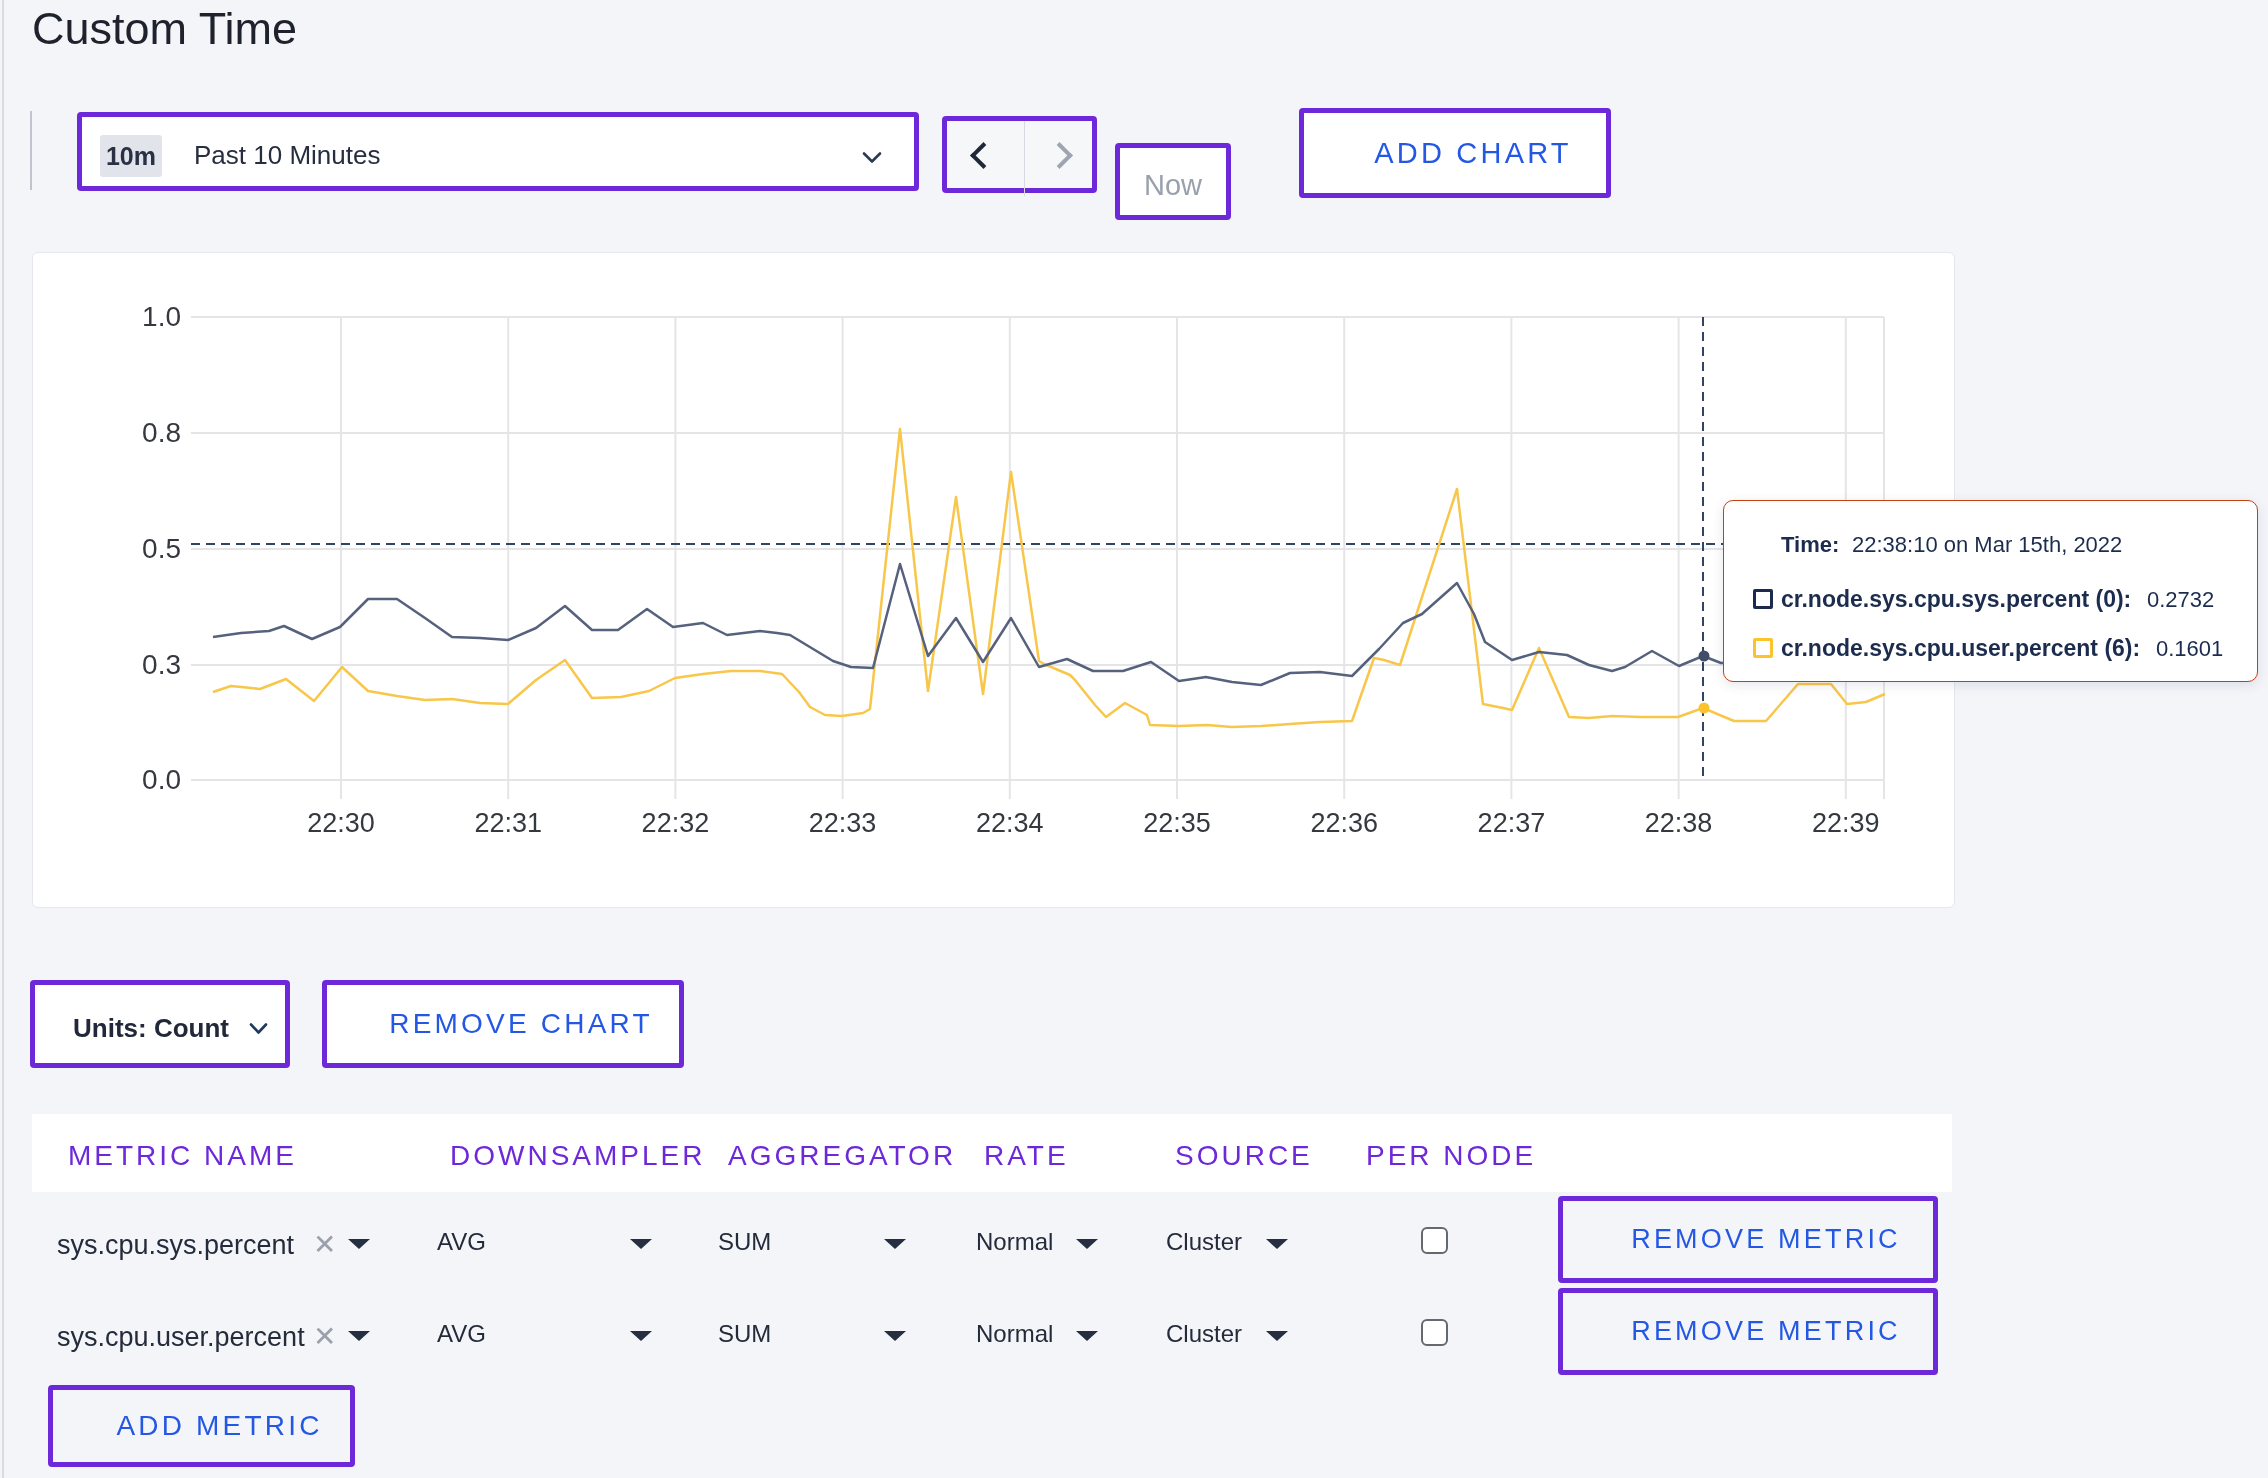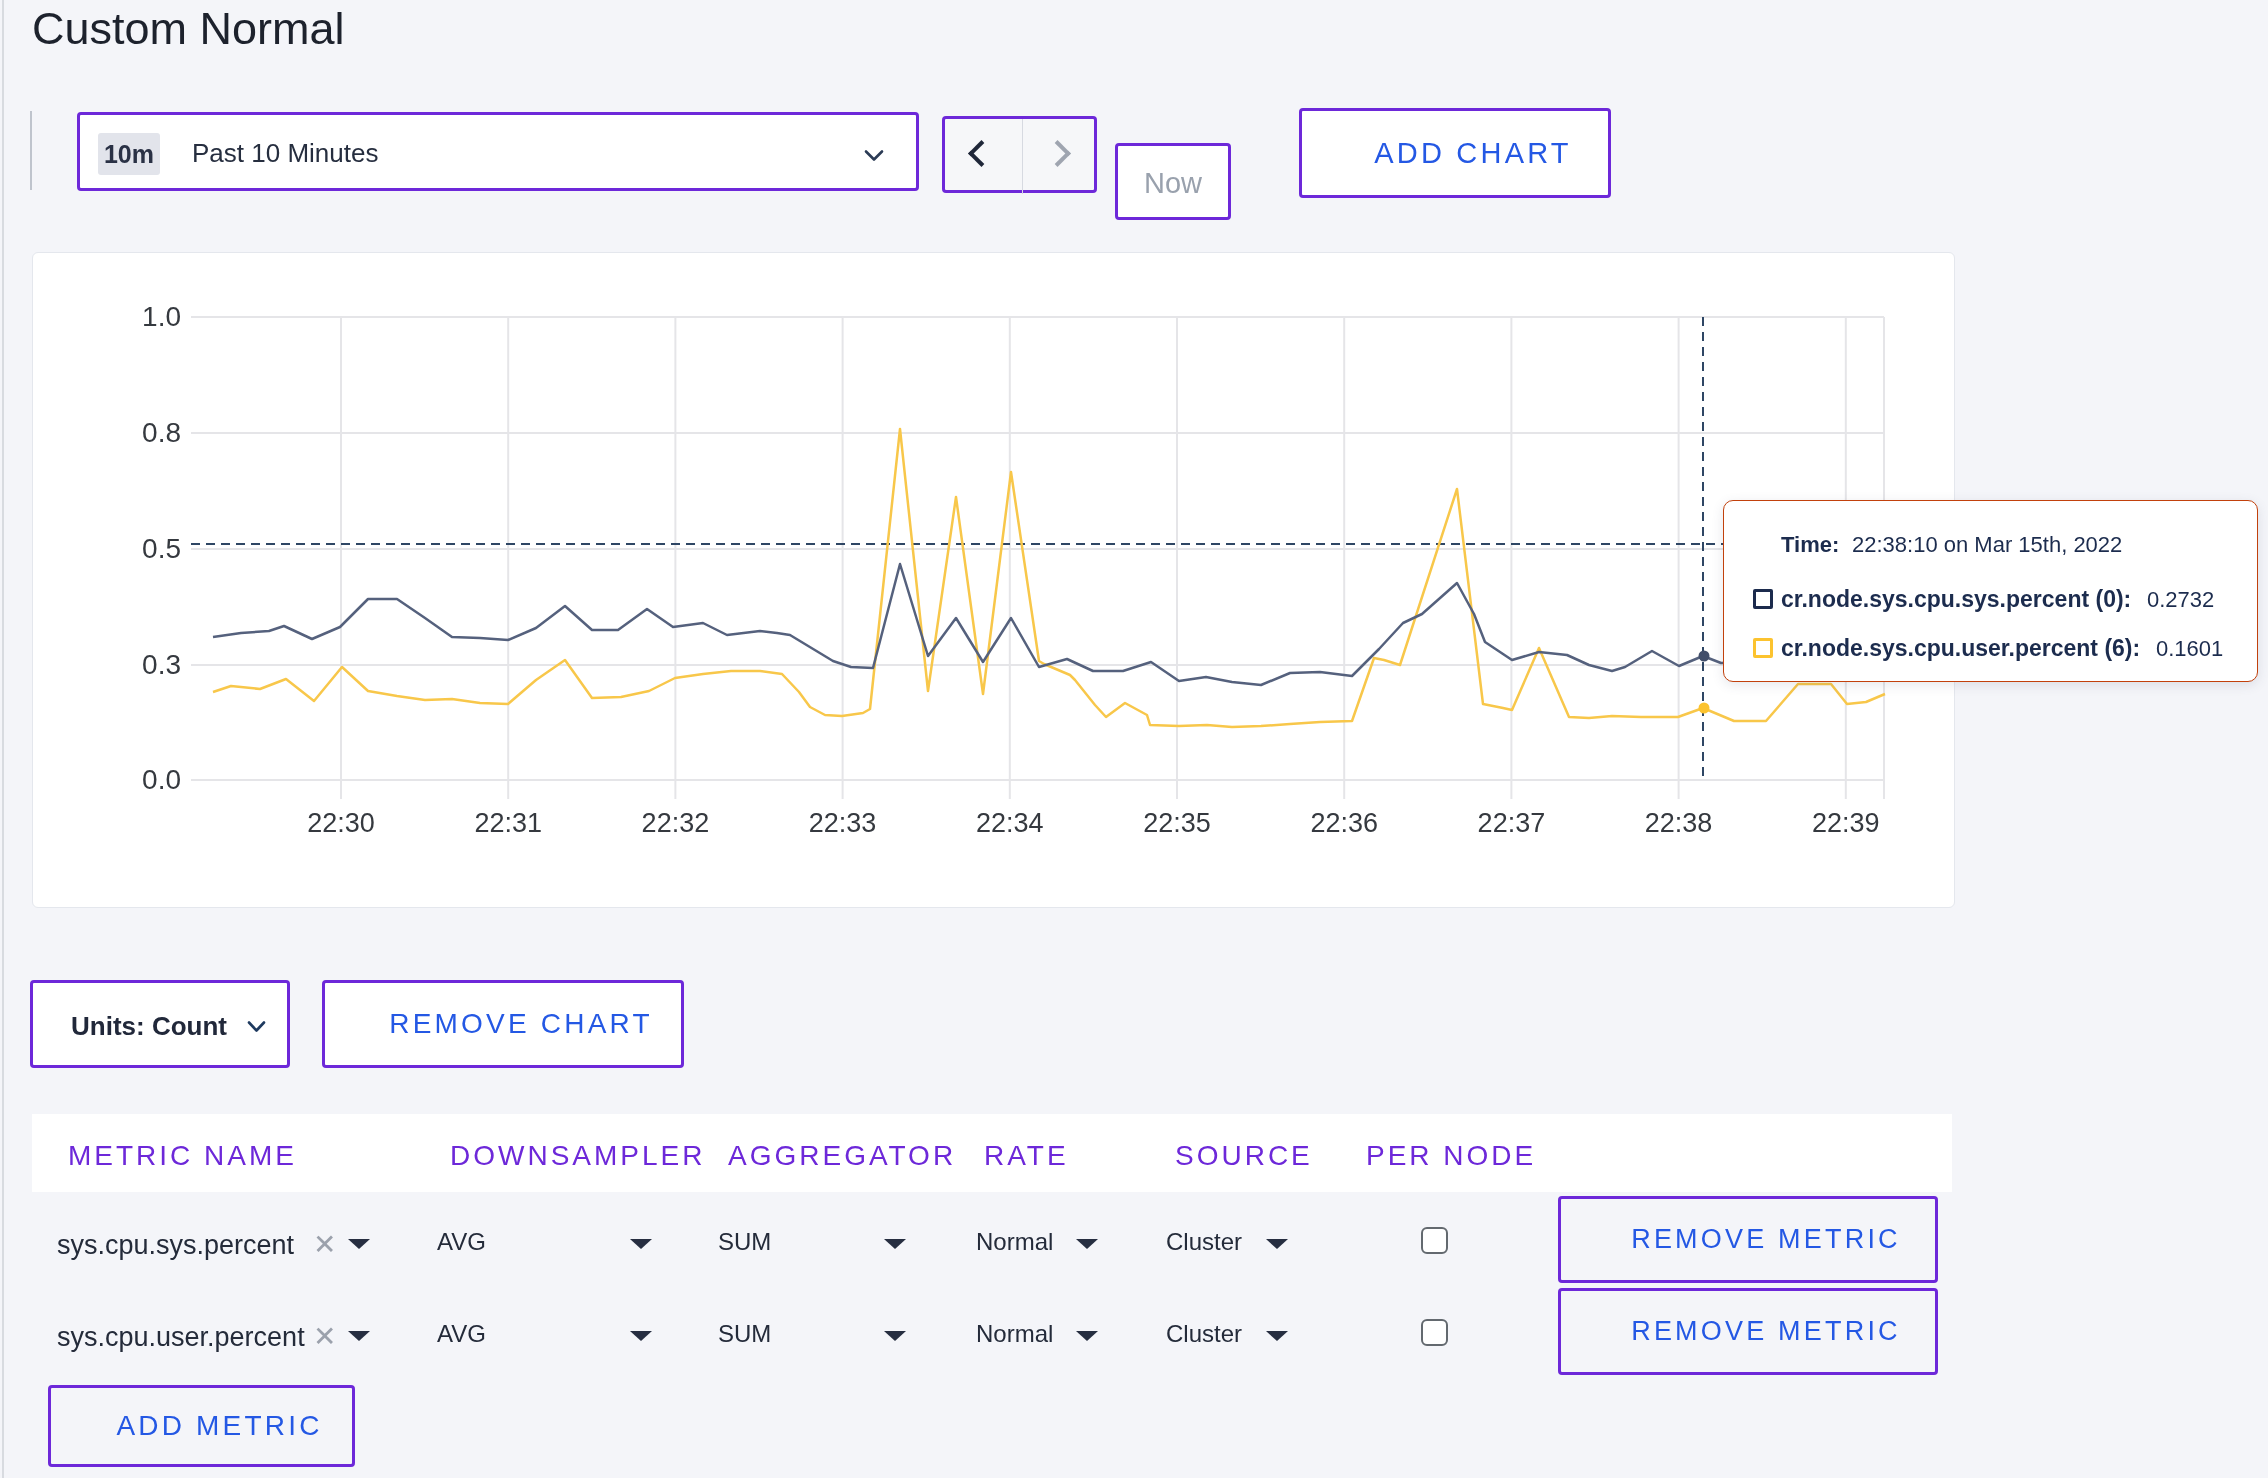--- a/index.html
+++ b/index.html
@@ -1,31 +1,31 @@
 <!DOCTYPE html>
 <html><head>
 <meta charset="utf-8">
 <style>
 * { margin:0; padding:0; box-sizing:border-box; }
 html,body { width:2268px; height:1478px; }
 body { background:#f4f5f9; font-family:"Liberation Sans",sans-serif; position:relative; overflow:hidden; }
 .abs { position:absolute; }
-.btn { position:absolute; background:#fff; border:3px solid #6d28d9; border-radius:4px; }
+.btn { position:absolute; background:#fff; border:5px solid #6d28d9; border-radius:4px; }
 .bluebtn { color:#2458e4; letter-spacing:3.2px; font-weight:400; display:flex; align-items:center; justify-content:center;padding-left:36px; }
 .tri { position:absolute; width:0; height:0; border-left:11px solid transparent; border-right:11px solid transparent; border-top:10px solid #262e41; }
 .hlabel { position:absolute; font-size:28px; font-weight:400; letter-spacing:3px; color:#6d28d9; }
 .rowtext { position:absolute; font-size:24px; color:#242b3a; }
 .cb { position:absolute; width:27px; height:27px; background:#fff; border:2px solid #63696f; border-radius:6px; }
 </style>
 </head>
 <body>
 
 <div class="abs" style="left:2px;top:0;width:2px;height:1478px;background:#d8dbe0;"></div>
 
-<div class="abs" style="left:32px;top:5px;font-size:45px;line-height:48px;color:#1d222d;">Custom Normal</div>
+<div class="abs" style="left:32px;top:5px;font-size:45px;line-height:48px;color:#1d222d;">Custom Time</div>
 
 <div class="abs" style="left:30px;top:111px;width:2px;height:79px;background:#bfc4cd;"></div>
 <div class="btn" style="left:77px;top:112px;width:842px;height:79px;">
   <div class="abs" style="left:18px;top:18px;width:62px;height:42px;background:#e2e4eb;border-radius:3px;text-align:center;line-height:42px;font-size:25px;font-weight:700;color:#2a3145;">10m</div>
   <div class="abs" style="left:112px;top:0;height:77px;line-height:77px;font-size:26px;color:#262e3f;">Past 10 Minutes</div>
   <svg style="position:absolute;right:32px;top:34px" width="20" height="13" viewBox="0 0 20 13">
       <polyline points="2,2.5 10,10.5 18,2.5" fill="none" stroke="#2b3b55" stroke-width="2.6" stroke-linecap="round" stroke-linejoin="round"></polyline>
     </svg>
 </div>
 <div class="btn" style="left:942px;top:116px;width:155px;height:77px;background:#f6f7f9;">

